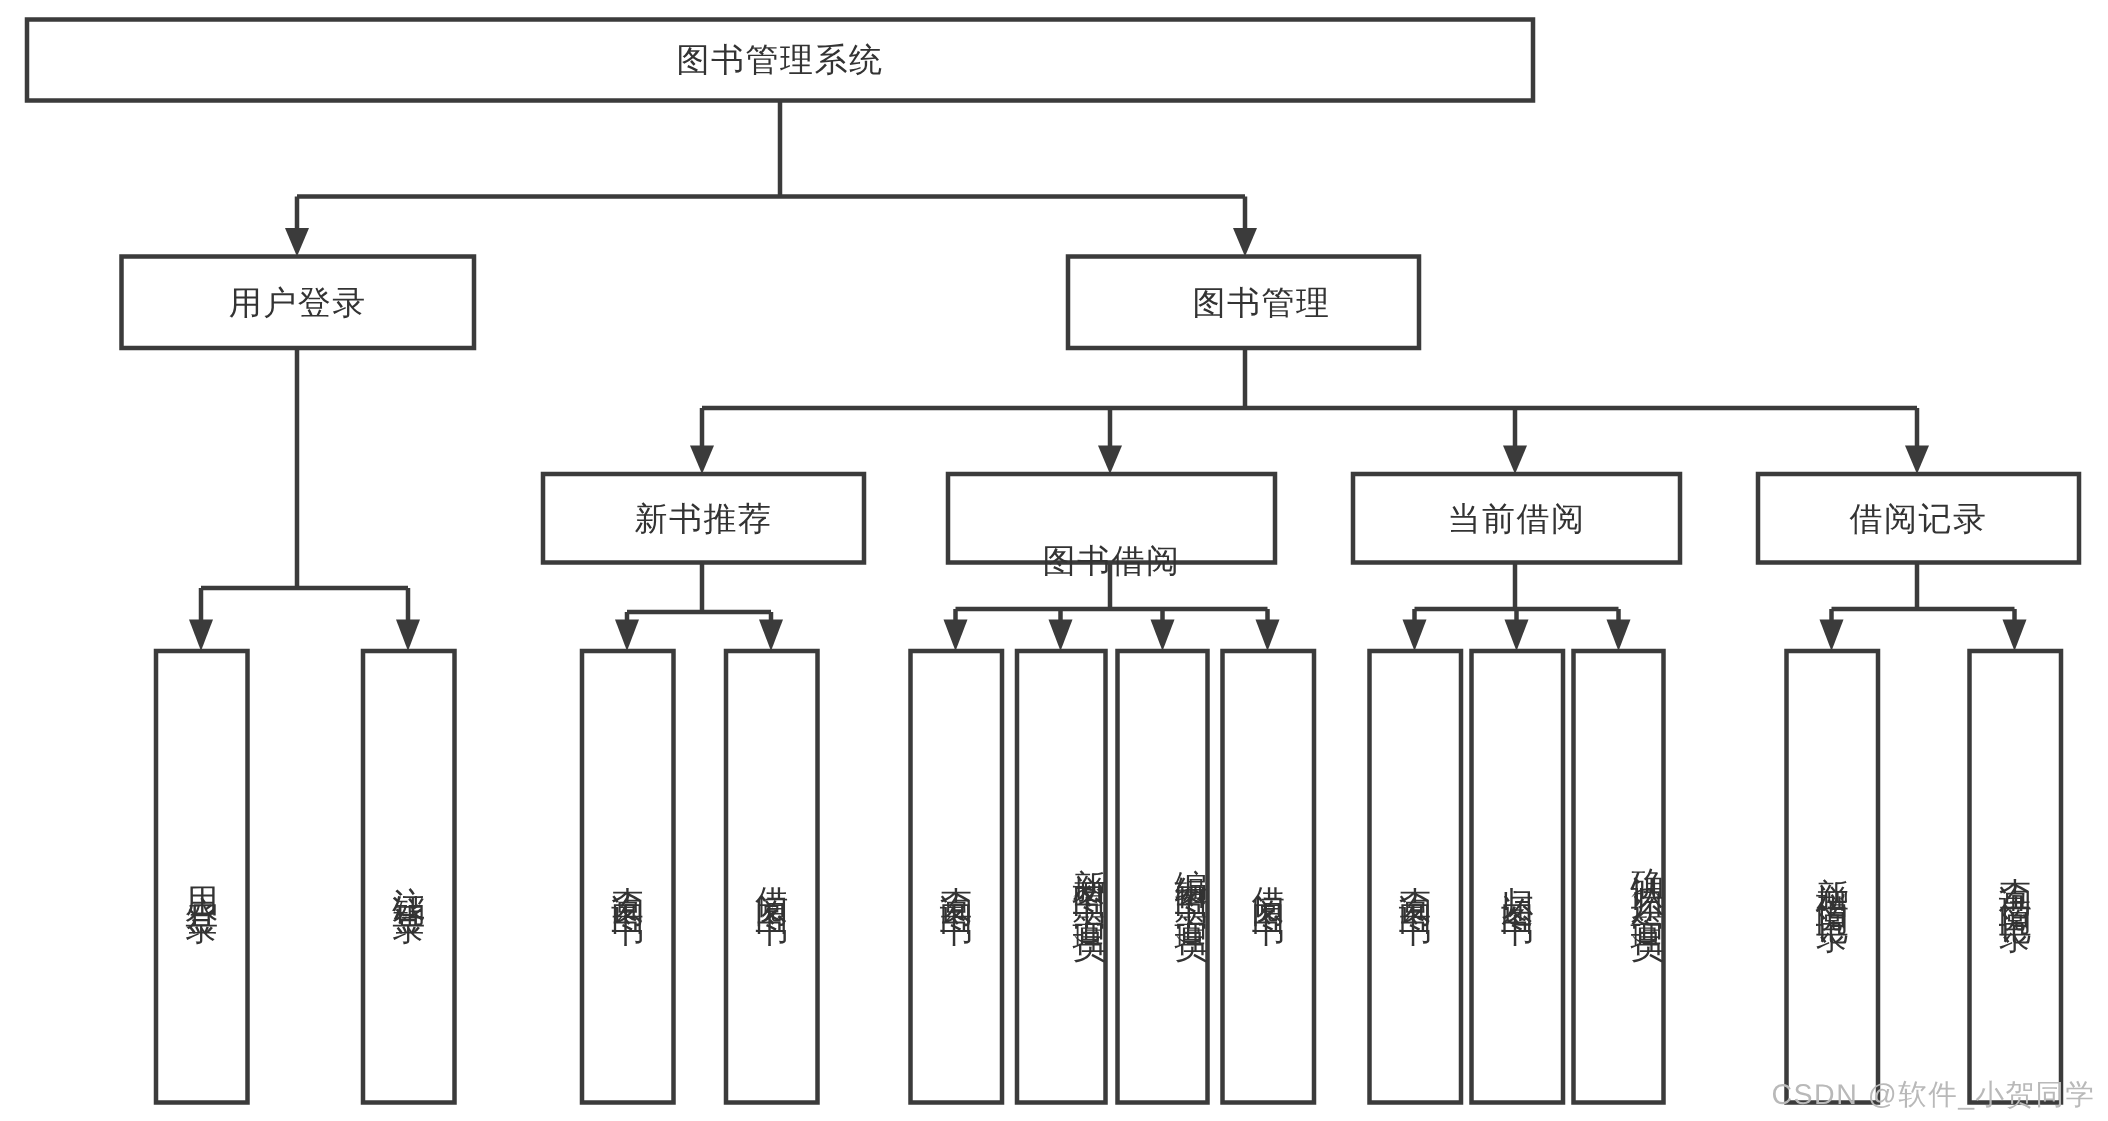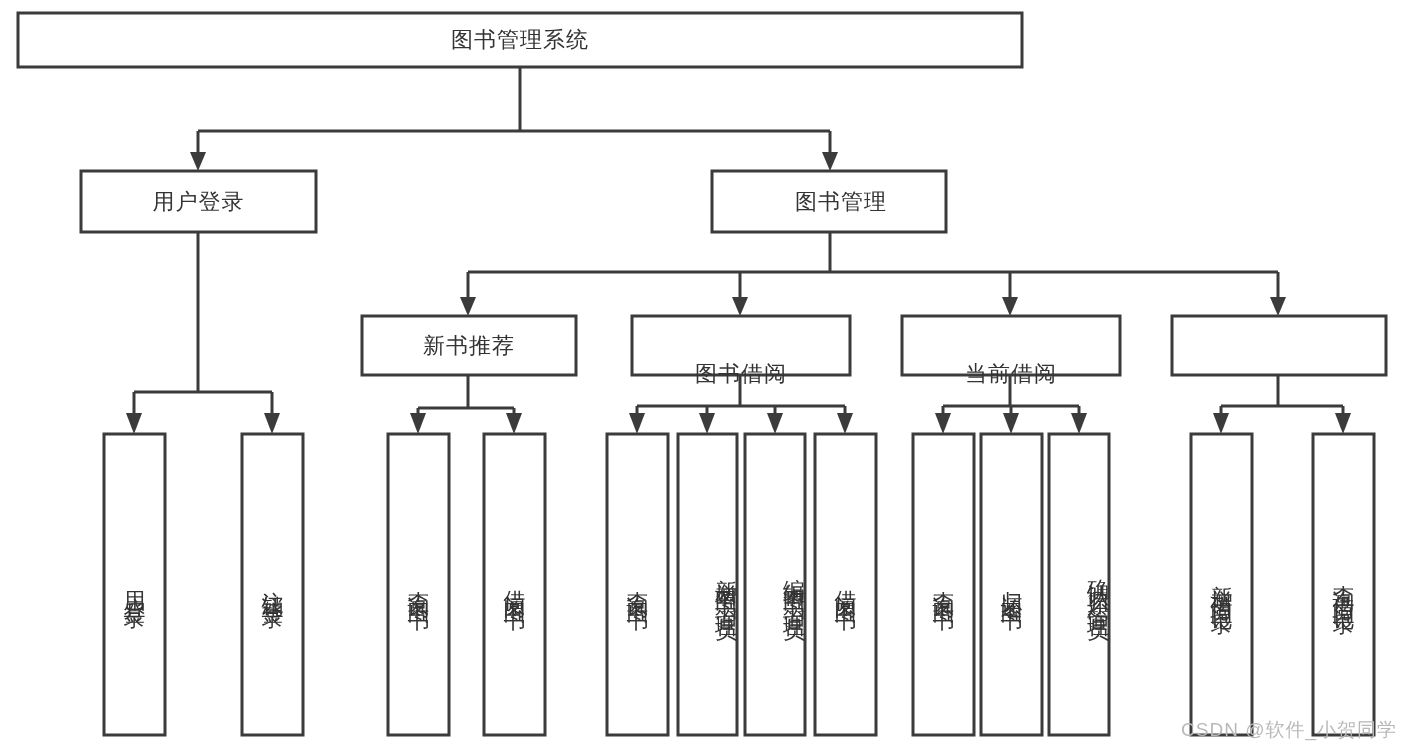--- a/index.html
+++ b/index.html
@@ -166,21 +166,22 @@
     <rect class="node-rect" x="1313" y="434" width="61" height="301"></rect>
   </svg>
 
   <div class="hlabel" style="left:18px;  top:13px;  width:1004px; height:54px;">图书管理系统</div>
 
   <div class="hlabel" style="left:81px;  top:171px; width:235px; height:61px;">用户登录</div>
   <div class="hlabel" style="left:712px; top:171px; width:258px; height:61px;">图书管理</div>
 
   <div class="hlabel" style="left:362px;  top:316px; width:214px; height:59px;">新书推荐</div>
   <div class="hlabel" style="left:632px;  top:316px; width:218px; height:59px;margin-top:28px;">图书借阅</div>
-  <div class="hlabel" style="left:902px;  top:316px; width:218px; height:59px;margin-top:28px;">当前借阅</div>
+  <div class="hlabel" style="left:902px;  top:316px; width:218px; height:59px;">当前借阅</div>
+  <div class="hlabel" style="left:1172px; top:316px; width:214px; height:59px;">借阅记录</div>
 
   <div class="vlabel" style="left:104px;  top:434px; width:61px; height:301px;">用户登录</div>
   <div class="vlabel" style="left:242px;  top:434px; width:61px; height:301px;">注销登录</div>
   <div class="vlabel" style="left:388px;  top:434px; width:61px; height:301px;">查询图书</div>
   <div class="vlabel" style="left:484px;  top:434px; width:61px; height:301px;">借阅图书</div>
   <div class="vlabel" style="left:607px;  top:434px; width:61px; height:301px;">查询图书</div>
   <div class="vlabel" style="left:678px;  top:434px; width:59px; height:301px; align-items:flex-start; padding-top:6px; box-sizing:border-box;">新增图书（管理员）</div>
   <div class="vlabel" style="left:745px;  top:434px; width:60px; height:301px; align-items:flex-start; padding-top:6px; box-sizing:border-box;">编辑图书（管理员）</div>
   <div class="vlabel" style="left:815px;  top:434px; width:61px; height:301px;">借阅图书</div>
   <div class="vlabel" style="left:913px;  top:434px; width:61px; height:301px;">查询图书</div>

